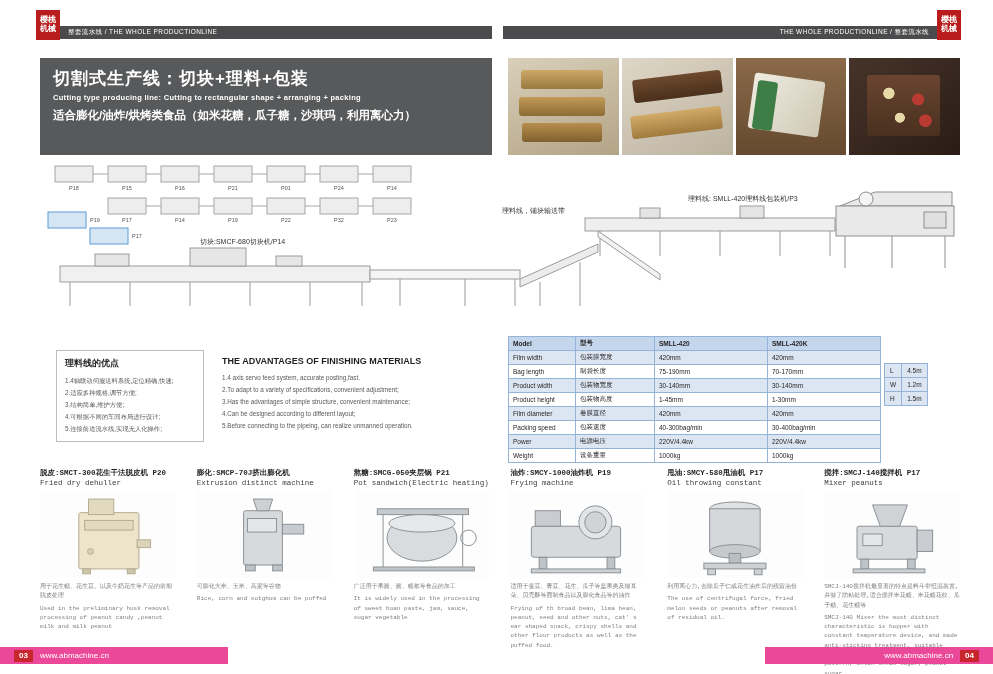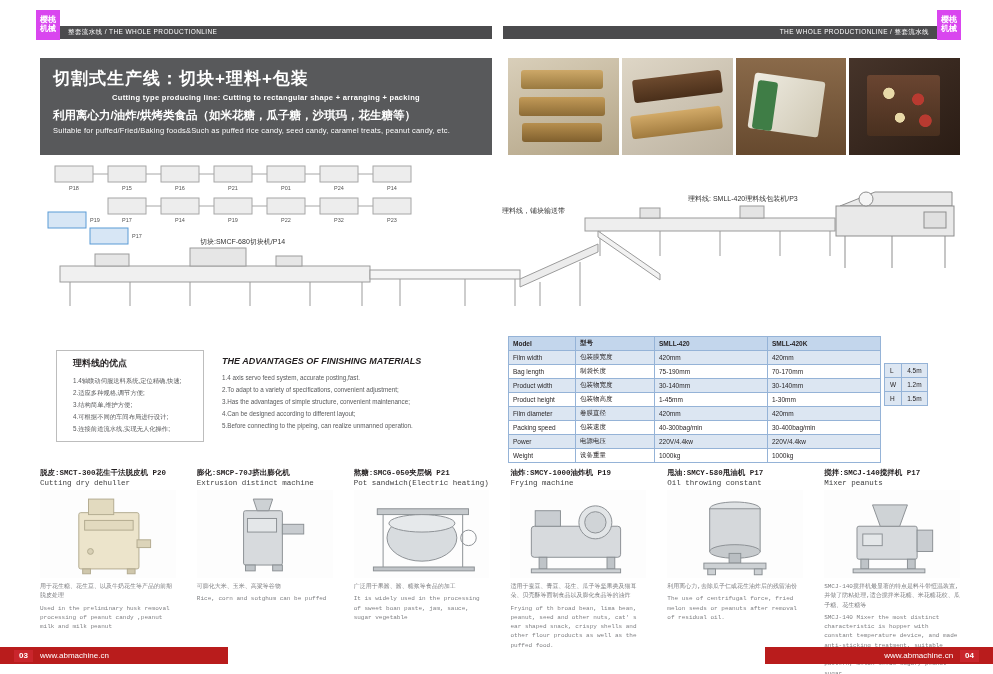--- a/index.html
+++ b/index.html
@@ -4,31 +4,31 @@
 <style>
   html,body{margin:0;padding:0;background:#ffffff;}
   .page{position:relative;width:993px;height:674px;background:#fff;overflow:hidden;
         font-family:"Liberation Sans","DejaVu Sans",sans-serif;color:#231f20;}
 
   
   .hbar{position:absolute;height:13px;background:#4b4b4d;color:#fff;font-size:6.5px;
         letter-spacing:.4px;display:flex;align-items:center;box-sizing:border-box;}
   .hbar-l{left:36px;top:26px;width:456px;padding-left:32px;}
   .hbar-r{left:503px;top:26px;width:458px;justify-content:flex-end;padding-right:32px;}
-  .logo{position:absolute;width:24px;height:30px;background:#d946ef;color:#fff;display:flex;
+  .logo{position:absolute;width:24px;height:30px;background:#b91c1c;color:#fff;display:flex;
         flex-direction:column;align-items:center;justify-content:center;font-size:8px;
         line-height:1.1;font-weight:bold;z-index:2;}
   .logo-l{left:36px;top:10px}
   .logo-r{left:937px;top:10px}
 
   
   .banner{position:absolute;left:40px;top:58px;width:452px;height:97px;background:#58595b;
           color:#fff;padding:9px 13px;box-sizing:border-box;}
   .banner .t1{font-size:17px;font-weight:bold;letter-spacing:1px;}
-  .banner .t2{font-size:7.5px;font-weight:bold;margin-top:3px;letter-spacing:.3px;text-align:center;}
+  .banner .t2{font-size:7.5px;font-weight:bold;margin-top:3px;letter-spacing:.3px;}
   .banner .t3{font-size:11.5px;font-weight:bold;margin-top:6px;}
   .banner .t4{font-size:7.5px;margin-top:3px;letter-spacing:.2px;}
 
   
   .photos{position:absolute;left:508px;top:58px;width:452px;height:97px;display:flex;gap:3px;}
   .photo{flex:1;position:relative;overflow:hidden;}
   .photo .bar{position:absolute;border-radius:3px;}
   .p1{background:linear-gradient(160deg,#d9cfba,#b3a486);}
   .p1 .b1{left:12%;top:12%;width:74%;height:20%;background:linear-gradient(#cda868,#9a7a40);}
   .p1 .b2{left:10%;top:40%;width:78%;height:20%;background:linear-gradient(#c29a58,#8d6c36);}
@@ -45,25 +45,25 @@
           radial-gradient(circle at 70% 40%,#b83a30 9%,transparent 10%),
           radial-gradient(circle at 45% 70%,#e8d9a8 8%,transparent 9%),
           radial-gradient(circle at 80% 75%,#b83a30 8%,transparent 9%),
           linear-gradient(#6a4531,#49301f);}
 
   
   .diagram{position:absolute;left:40px;top:156px;width:920px;height:188px;}
 
   
   .adv-cn{position:absolute;left:56px;top:350px;width:148px;border:1px solid #bdbdbd;
-          padding:6px 16px;box-sizing:border-box;}
+          padding:6px 8px;box-sizing:border-box;}
   .adv-cn .h{font-size:9px;font-weight:bold;margin-bottom:5px;}
   .adv-cn .li{font-size:6.3px;color:#58595b;line-height:1.9;}
   .adv-en{position:absolute;left:222px;top:356px;width:290px;}
-  .adv-en .h{font-size:9px;font-weight:bold;margin-bottom:6px;font-style:italic;}
+  .adv-en .h{font-size:9px;font-weight:bold;margin-bottom:6px;}
   .adv-en .li{font-size:6.3px;color:#58595b;line-height:1.9;}
 
   
   .spec-wrap{position:absolute;left:508px;top:336px;width:452px;}
   .spec-title{font-size:9.5px;font-weight:bold;margin-bottom:4px;}
   table.spec{border-collapse:collapse;width:360px;font-size:6.5px;table-layout:fixed;}
   table.spec td{border:1px solid #95b3d7;padding:2px 4px;height:9px;overflow:hidden;white-space:nowrap;}
   table.spec tr.sh td{background:#c3d6ec;font-weight:bold;}
   table.spec tr:nth-child(even) td{background:#dce6f2;}
   table.dims{position:absolute;left:376px;top:27px;border-collapse:collapse;font-size:6.5px;}
@@ -73,21 +73,21 @@
   
   .products{position:absolute;left:40px;top:468px;width:920px;display:flex;gap:21px;font-family:Liberation Mono, monospace;}
   .prod{flex:1;min-width:0;}
   .pt-cn{font-size:7.5px;font-weight:bold;white-space:nowrap;overflow:hidden;}
   .pt-en{font-size:7.5px;color:#404041;margin-top:1px;margin-bottom:3px;white-space:nowrap;overflow:hidden;}
   .pimg{height:88px;display:flex;align-items:center;justify-content:center;background:#fdfdfd;}
   .pd-cn{font-size:6px;color:#808184;line-height:1.55;margin-top:4px;}
   .pd-en{font-size:6px;color:#808184;line-height:1.55;margin-top:3px;}
 
   
-  .fbar{position:absolute;bottom:10px;height:17px;background:#b91c1c;color:#fff;display:flex;
+  .fbar{position:absolute;bottom:10px;height:17px;background:#ec4899;color:#fff;display:flex;
         align-items:center;font-size:8px;box-sizing:border-box;gap:7px;}
   .fbar-l{left:0;width:228px;padding-left:14px;}
   .fbar-r{right:0;width:228px;justify-content:flex-end;padding-right:14px;}
   .pageno{background:#c9252c;color:#fff;font-weight:bold;font-size:8px;padding:2px 5px;line-height:1;}
 
   svg text{font-family:"Liberation Sans","DejaVu Sans",sans-serif;}
 </style>
 </head>
 <body>
 
@@ -104,22 +104,21 @@
     <span>THE WHOLE PRODUCTIONLINE / 整套流水线</span>
   </div>
   <div class="logo logo-r">
     <span>樱桃</span>
     <span>机械</span>
   </div>
 
   <div class="banner">
     <div class="t1">切割式生产线：切块+理料+包装</div>
     <div class="t2">Cutting type producing line:  Cutting to rectangular shape + arranging + packing</div>
-    <div class="t3">利用离心力/油炸/烘烤类食品（如米花糖，瓜子糖，沙琪玛，花生糖等）</div>
-    <div class="t4">Suitable for puffed/Fried/Baking foods&amp;Such as puffed rice candy, seed candy, caramel treats, peanut candy, etc.</div>
+    <div class="t3">适合膨化/油炸/烘烤类食品（如米花糖，瓜子糖，沙琪玛，利用离心力）</div>
   </div>
 
   <div class="photos">
     <div class="photo p1">
       <div class="bar b1"></div>
       <div class="bar b2"></div>
       <div class="bar b3"></div>
     </div>
     <div class="photo p2">
       <div class="bar b1"></div>
@@ -335,21 +334,21 @@
         <td>1.5m</td>
       </tr>
     </tbody>
       </table>
   </div>
 
   <div class="products">
 
     <div class="prod">
       <div class="pt-cn">脱皮:SMCT-300花生干法脱皮机 P20</div>
-      <div class="pt-en">Cutting dry dehuller</div>
+      <div class="pt-en">Fried dry dehuller</div>
       <div class="pimg">
         <svg viewBox="0 0 140 88" width="140" height="88">
           <g stroke="#b3ab90" fill="#ece4cb" stroke-width="1">
             <rect x="40" y="22" width="62" height="58" rx="2"></rect>
             <rect x="50" y="8" width="26" height="16" fill="#e2dabf"></rect>
             <rect x="46" y="30" width="50" height="10" fill="#e2dabf"></rect>
             <circle cx="52" cy="62" r="3" fill="#d8d0b5"></circle>
             <rect x="100" y="50" width="14" height="8" fill="#dcd4b9"></rect>
             <rect x="44" y="80" width="8" height="5" fill="#cfc7ac"></rect>
             <rect x="90" y="80" width="8" height="5" fill="#cfc7ac"></rect>

